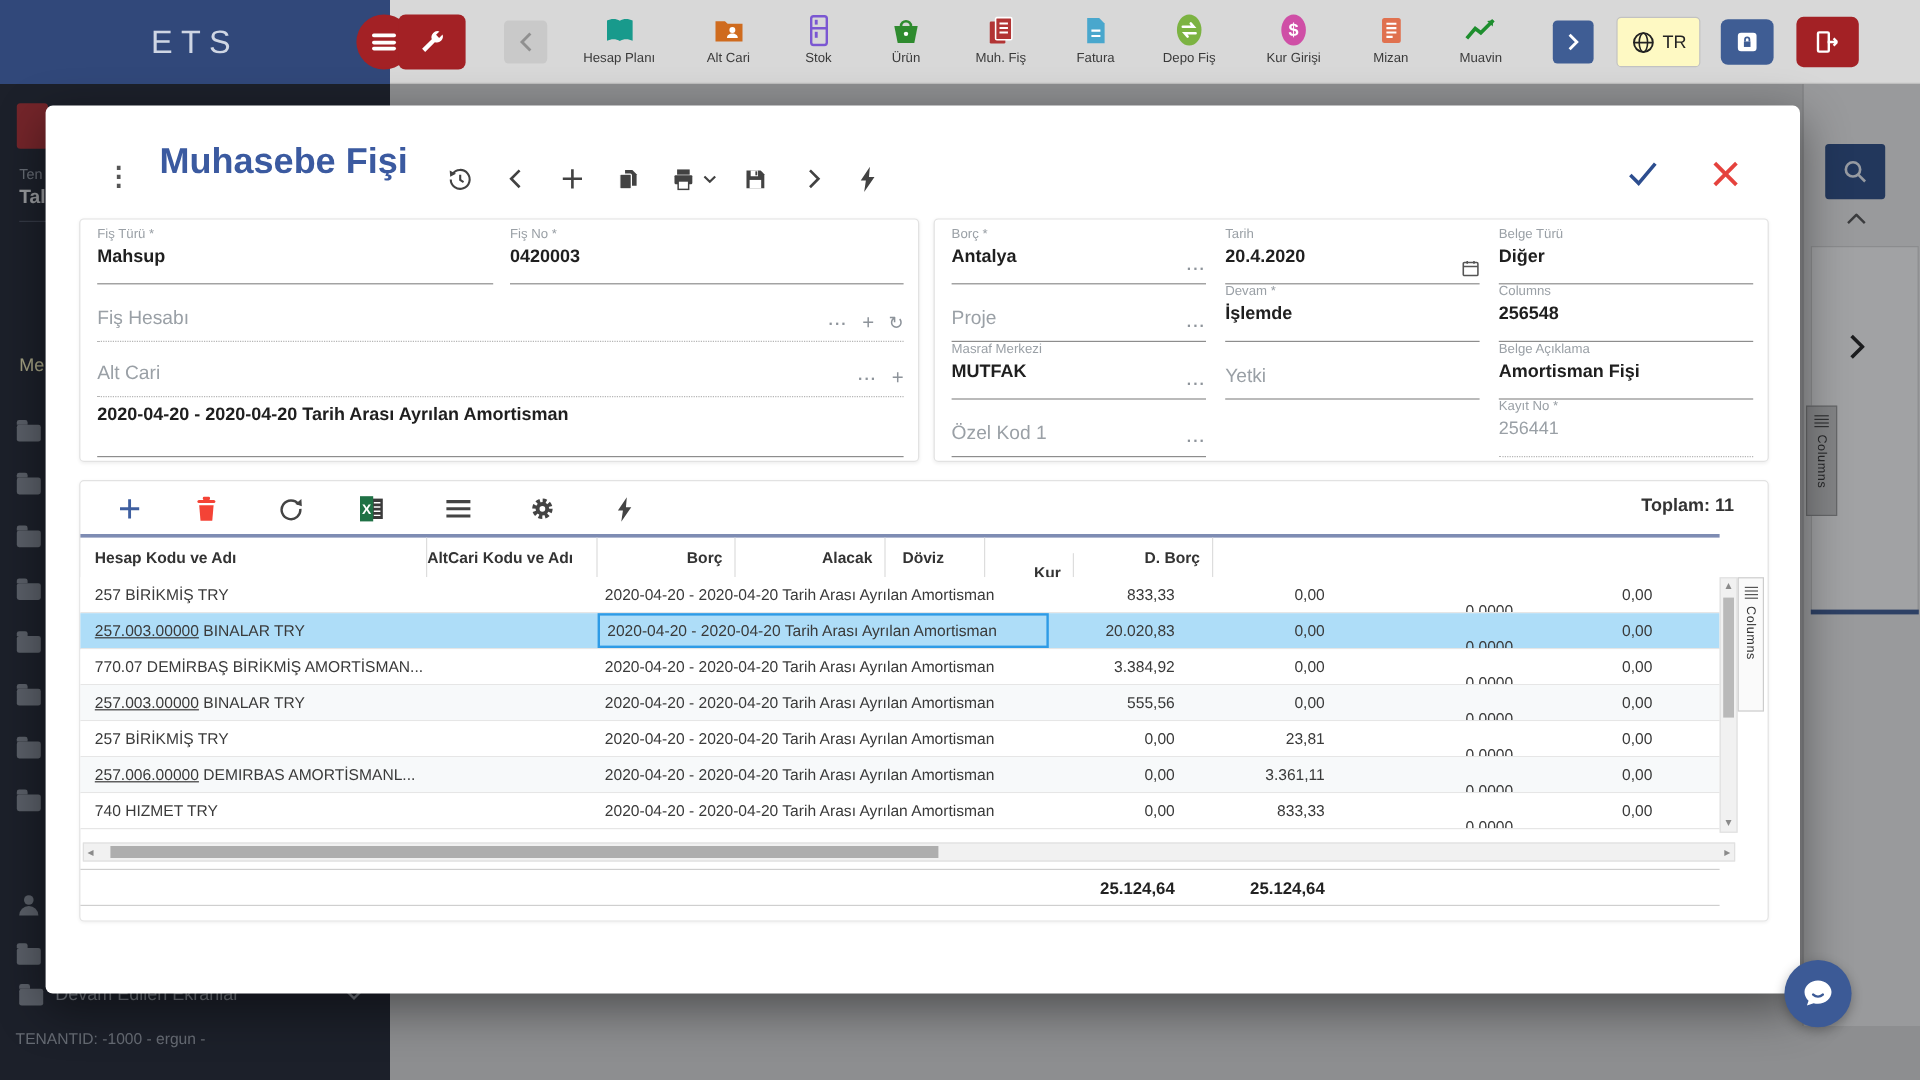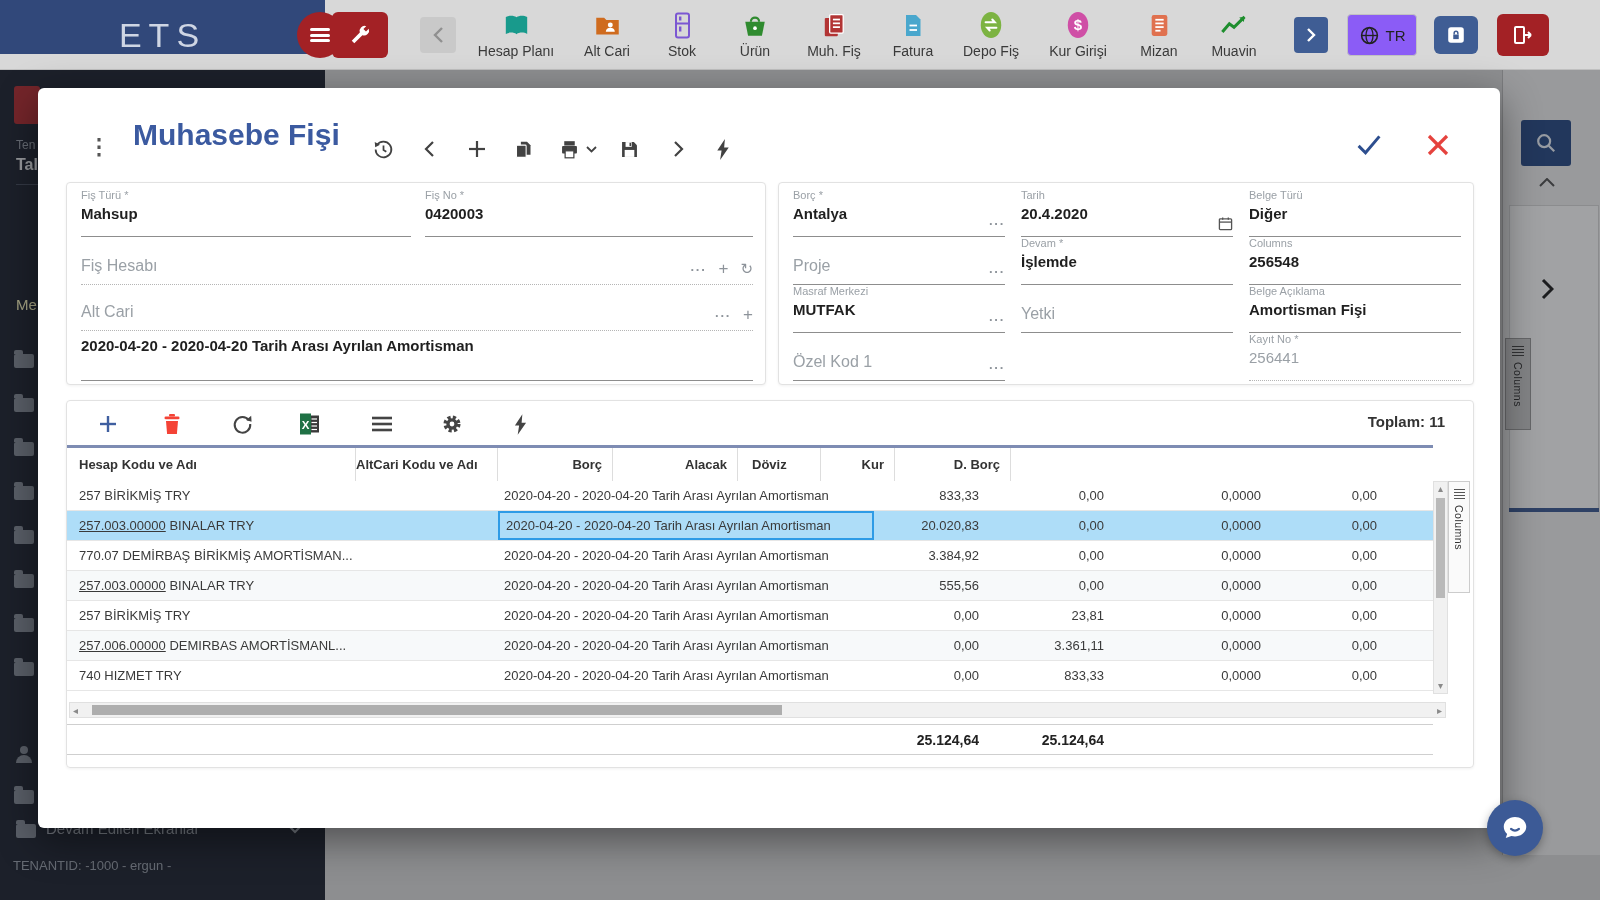--- a/index.html
+++ b/index.html
@@ -2,30 +2,30 @@
 <html><head>
 <meta charset="utf-8">
 <style>
   * { margin:0; padding:0; box-sizing:border-box; }
   html,body { width:1600px; height:900px; overflow:hidden; }
   body { font-family:"Liberation Sans", sans-serif; background:#d9d9d9; position:relative; }
   .abs { position:absolute; }
 
   
   #topbar { position:absolute; left:0; top:0; width:1600px; height:70px; background:#d8d8d8; border-bottom:1px solid #bfbfbf; z-index:10; }
-  #brand { position:absolute; left:0; top:0; width:325px; height:54px; background:#31487a; color:#cfd6e4; font-size:34px; font-weight:500; letter-spacing:7px; text-align:center; line-height:70px; }
+  #brand { position:absolute; left:0; top:0; width:325px; height:70px; background:#31487a; color:#cfd6e4; font-size:27px; font-weight:500; letter-spacing:7px; text-align:center; line-height:70px; }
   .red-round { position:absolute; left:297px; top:12px; width:46px; height:46px; border-radius:50%; background:#a32125; z-index:11; display:flex; align-items:center; justify-content:center; }
   .red-rect  { position:absolute; left:332px; top:12px; width:56px; height:46px; border-radius:6px; background:#a32125; z-index:12; display:flex; align-items:center; justify-content:center; }
   .hamb b { display:block; width:20px; height:3px; background:#fff; border-radius:2px; margin:2.5px 0; }
   #back-btn { position:absolute; left:420px; top:17px; width:36px; height:36px; background:#c9c9c9; border-radius:4px; display:flex; align-items:center; justify-content:center; }
   .tb-item { position:absolute; top:10px; width:84px; text-align:center; cursor:pointer; }
   .tb-item .ic { height:30px; display:flex; align-items:center; justify-content:center; }
-  .tb-item .lb { font-size:14px; color:#3a3a3a; margin-top:3px; white-space:nowrap; }
+  .tb-item .lb { font-size:11px; color:#3a3a3a; margin-top:3px; white-space:nowrap; }
   .nav-blue { position:absolute; top:17px; width:34px; height:36px; background:#3f5d94; border-radius:4px; display:flex; align-items:center; justify-content:center; }
-  #lang-btn { position:absolute; left:1347px; top:14px; width:70px; height:42px; background:#8b5cf6; border:1px solid #c2c2c2; border-radius:4px; display:flex; align-items:center; justify-content:center; gap:6px; font-size:15px; color:#222; }
+  #lang-btn { position:absolute; left:1347px; top:14px; width:70px; height:42px; background:#fef9c3; border:1px solid #c2c2c2; border-radius:4px; display:flex; align-items:center; justify-content:center; gap:6px; font-size:15px; color:#222; }
   #lock-btn { position:absolute; left:1434px; top:16px; width:44px; height:38px; background:#3f5d94; border-radius:6px; display:flex; align-items:center; justify-content:center; }
   #exit-btn { position:absolute; left:1497px; top:14px; width:52px; height:42px; background:#a32125; border-radius:6px; display:flex; align-items:center; justify-content:center; }
 
   
   #sidebar { position:absolute; left:0; top:70px; width:325px; height:830px; background:#232834; z-index:1; }
   .sb-folder { position:absolute; left:14px; width:20px; height:14px; background:#878d98; border-radius:2px; }
   .sb-folder::before { content:""; position:absolute; top:-4px; left:0; width:9px; height:4px; background:#878d98; border-radius:2px 2px 0 0; }
   .sb-person { position:absolute; left:16px; width:16px; height:16px; }
   .sb-person::before { content:""; position:absolute; left:4px; top:0; width:8px; height:8px; border-radius:50%; background:#878d98; }
   .sb-person::after { content:""; position:absolute; left:0; top:9px; width:16px; height:8px; border-radius:8px 8px 0 0; background:#878d98; }
@@ -65,21 +65,21 @@
   #grid-body { position:absolute; left:0; top:80px; width:1366px; }
   .grid-row { height:30px; border-bottom:1px solid #e6e6e6; background:#fff; cursor:pointer; }
   .grid-row.alt { background:#f7f9fa; }
   .grid-row.selected { background:#aeddf8; }
   .gc { font-size:13px; color:#3a3a3a; line-height:29px; white-space:nowrap; overflow:hidden; }
   .c1 { width:289px; padding-left:12px; }
   .c2 { width:142px; }
   .c3 { width:376px; padding-left:6px; }
   .c4 { width:115px; } .c5 { width:125px; }
   .c6 { width:83px; padding-left:14px; }
-  .c7 { width:74px; } .c8 { width:116px; }
+  .c7 { width:74px;margin-top:13px; } .c8 { width:116px; }
   .num { text-align:right; padding-right:10px; }
   .hc.c4,.hc.c5,.hc.c7,.hc.c8 { text-align:right; padding-right:10px; }
   .code.code-link { text-decoration:underline; }
   .gc.cell-selected { border:2px solid #2e9be6; line-height:25px; }
   #grid-vscroll { position:absolute; left:1366px; top:80px; width:15px; height:213px; background:#f1f1f1; border:1px solid #e0e0e0; }
   #grid-vthumb { position:absolute; left:2px; top:16px; width:9px; height:100px; background:#b9b9b9; }
   #grid-cols-tab { position:absolute; left:1381px; top:80px; width:22px; height:112px; background:#fafafa; border:1px solid #ccc; display:flex; flex-direction:column; align-items:center; padding-top:5px; gap:4px; }
   #grid-cols-tab .bars b { display:block; width:11px; height:1.5px; background:#555; margin:1.5px 0; }
   #grid-hscroll { position:absolute; left:2px; top:301px; width:1377px; height:16px; background:#f1f1f1; border:1px solid #e0e0e0; }
   #grid-hthumb { position:absolute; left:22px; top:2px; width:690px; height:10px; background:#aeaeae; }

